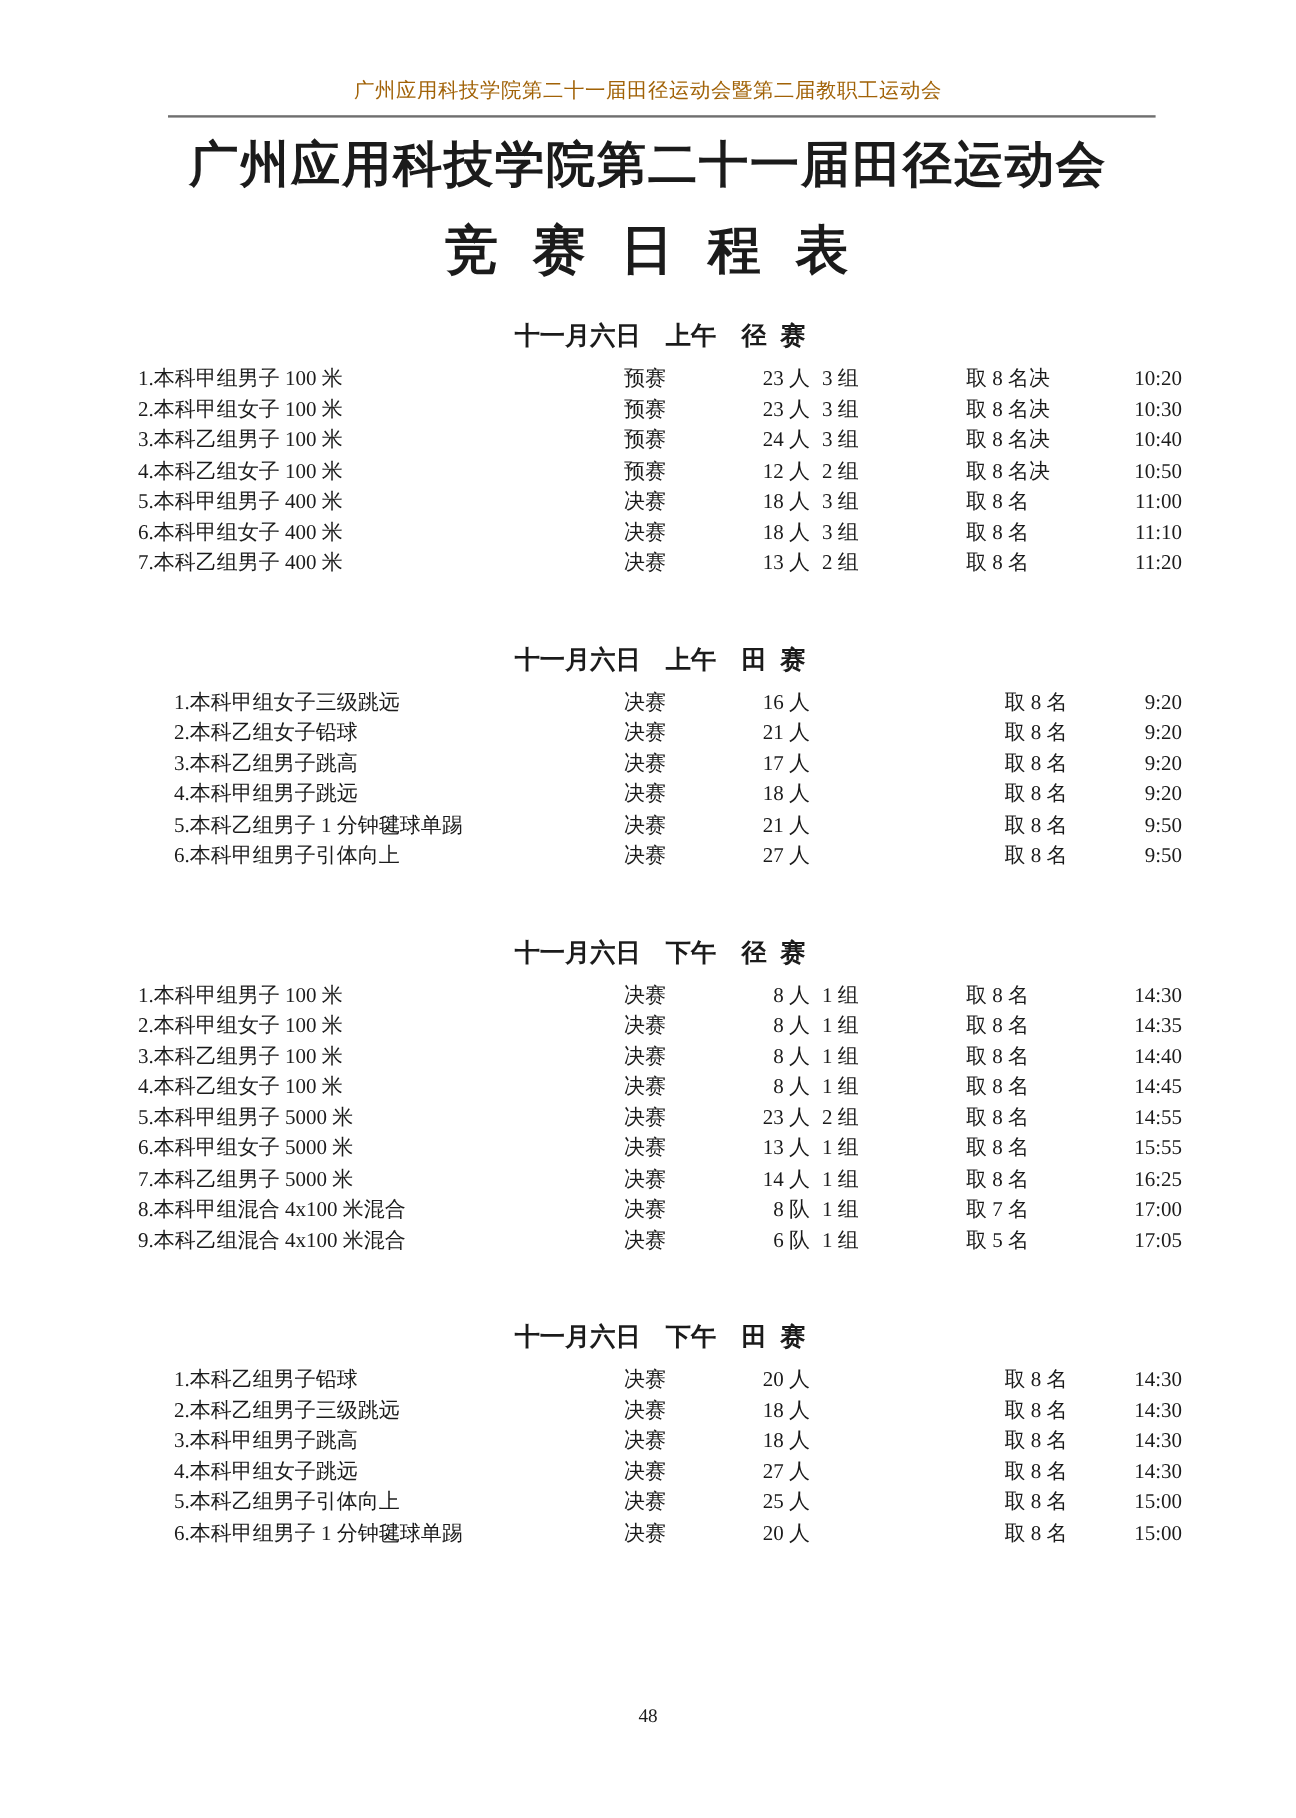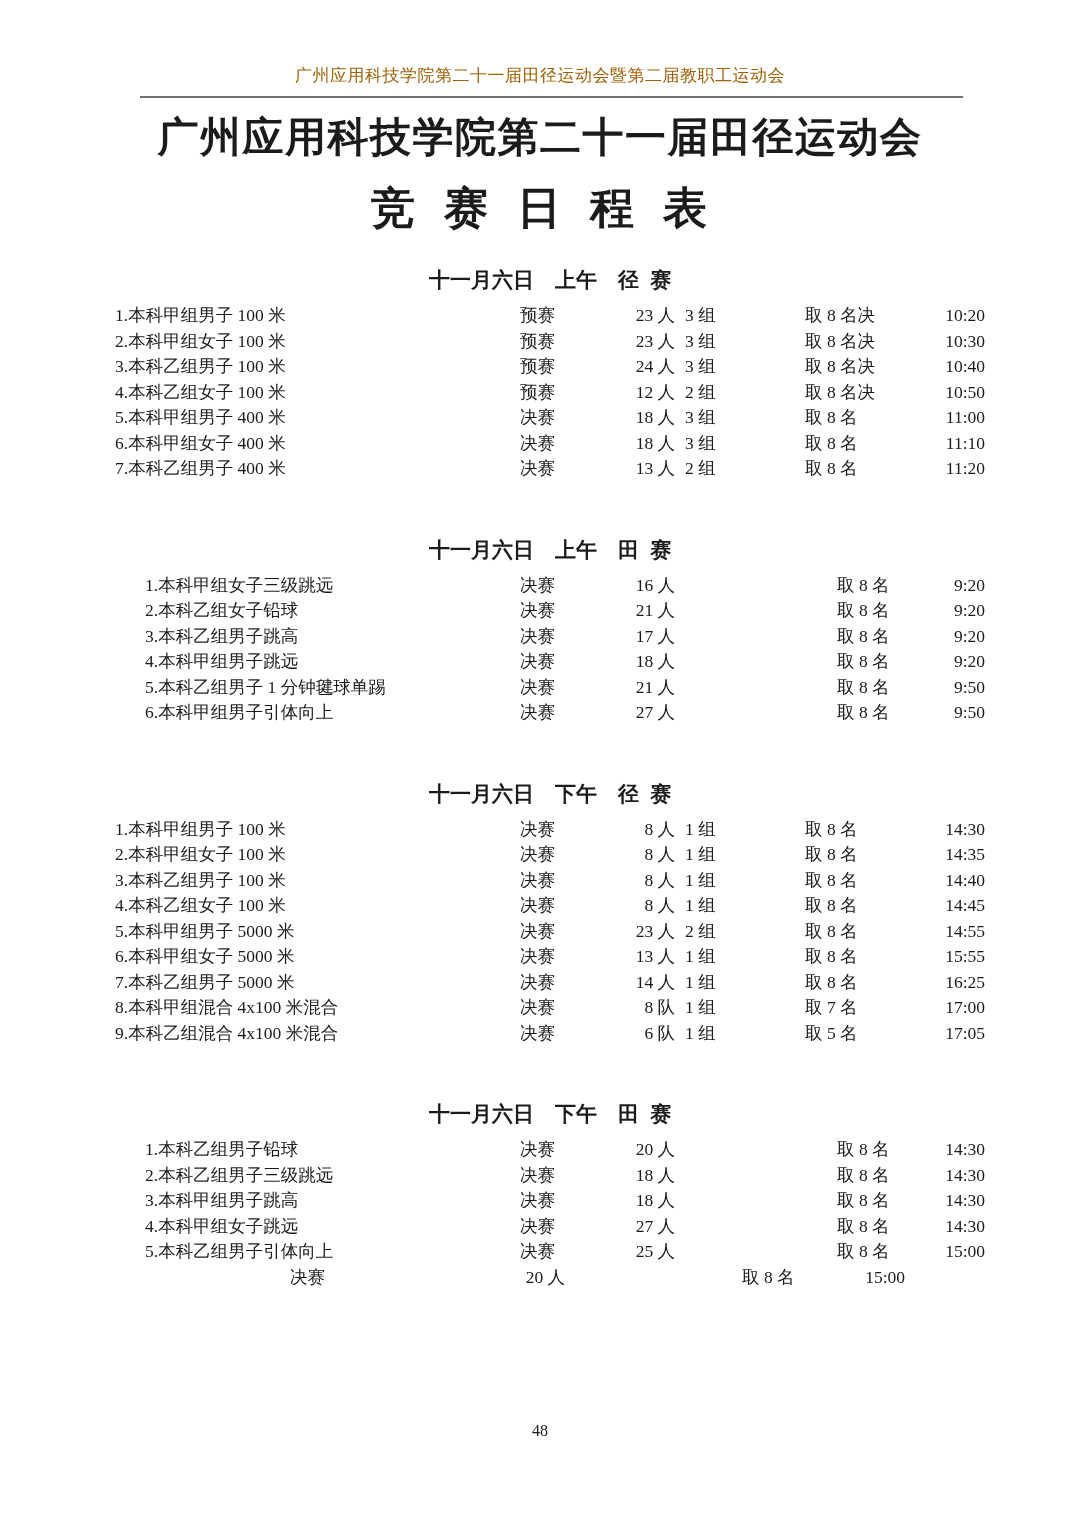--- a/index.html
+++ b/index.html
@@ -320,20 +320,21 @@
         </div>
         <div class="row">
           <span class="c c-event">5.本科乙组男子引体向上</span>
           <span class="c c-round">决赛</span>
           <span class="c c-count">25 人</span>
           <span class="c c-group"></span>
           <span class="c c-qualify">取 8 名</span>
           <span class="c c-time">15:00</span>
         </div>
         <div class="row">
+          <span class="c c-event">6.本科甲组男子 1 分钟毽球单踢</span>
           <span class="c c-round">决赛</span>
           <span class="c c-count">20 人</span>
           <span class="c c-group"></span>
           <span class="c c-qualify">取 8 名</span>
           <span class="c c-time">15:00</span>
         </div>
       </section>
     </div>
 
   <div class="page-number">48</div>

